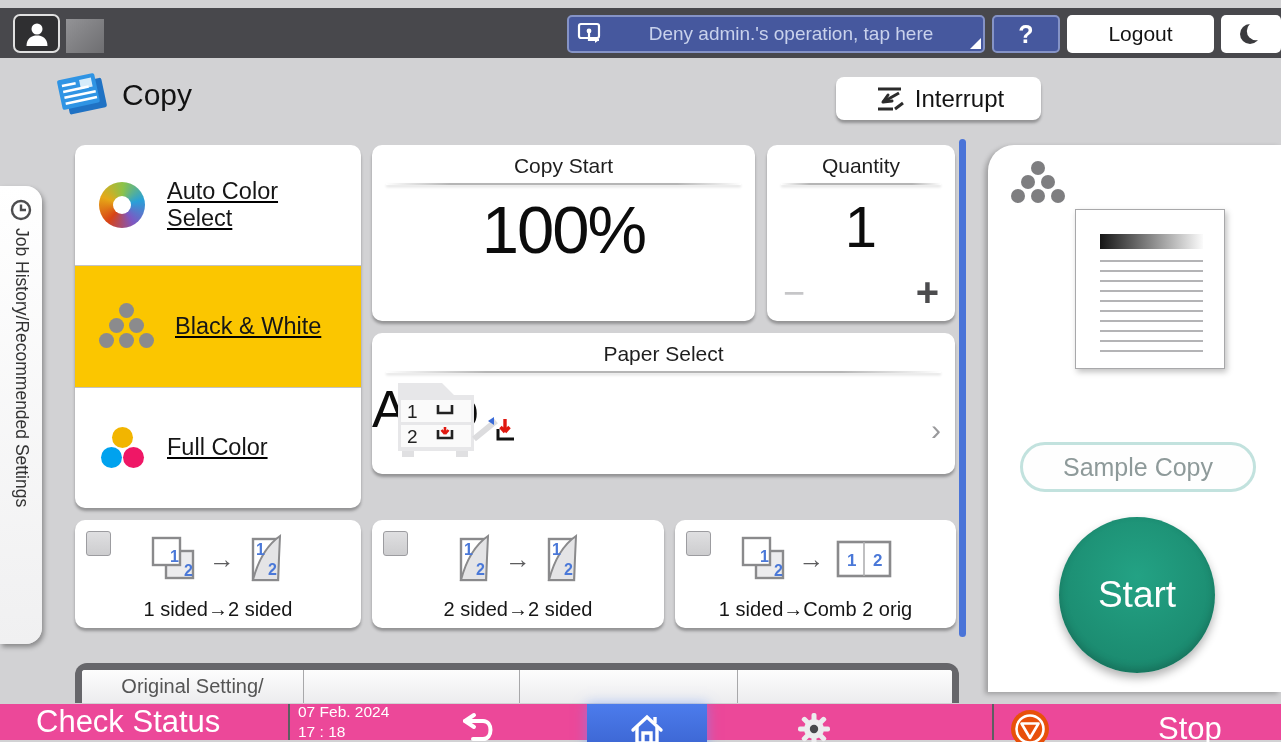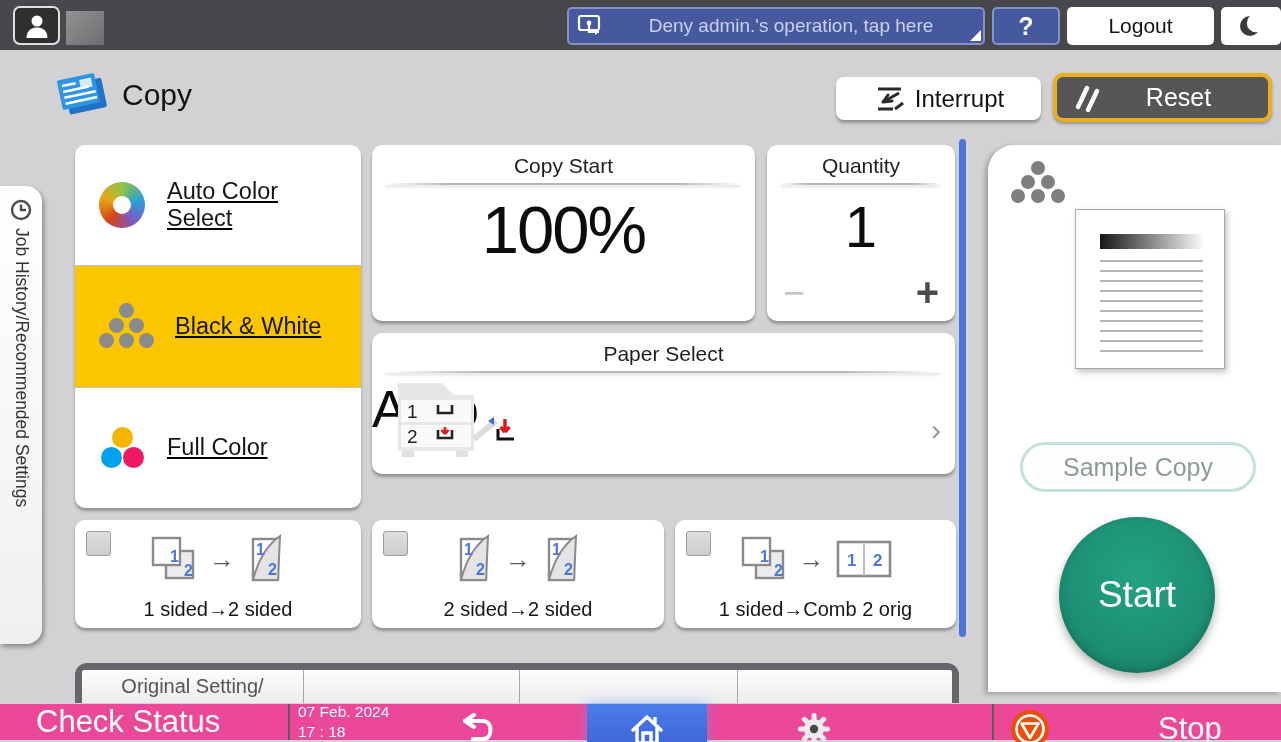--- a/index.html
+++ b/index.html
@@ -5,21 +5,21 @@
   * { margin:0; padding:0; box-sizing:border-box; }
   html,body { background:#9a9a9c; }
   #root {
     position:relative; width:1281px; height:742px; overflow:hidden;
     background:#d2d2d4; font-family:"Liberation Sans", sans-serif;
     -webkit-font-smoothing:antialiased;
   }
   .flexc { display:flex; align-items:center; justify-content:center; }
 
   
-  .topbar { position:absolute; left:0; top:0; width:1281px; height:50px; background:#48484c; }
+  .topbar { position:absolute; left:0; top:8px; width:1281px; height:50px; background:#48484c; }
   .person-btn { position:absolute; left:13px; top:6px; width:47px; height:39px;
     background:#2f2f31; border:2px solid #e0e0e0; border-radius:7px; }
   .user-swatch { position:absolute; left:66px; top:11px; width:38px; height:34px;
     background:linear-gradient(135deg,#939396,#6e6e71); }
   .banner { position:absolute; left:567px; top:7px; width:418px; height:38px;
     background:#46589e; border:2px solid #8593c6; border-radius:5px;
     display:flex; align-items:center; padding:0 8px; }
   .banner-text { flex:1; text-align:center; color:#c9d2ec; font-size:19px; }
   .banner-corner { position:absolute; right:2px; bottom:2px; width:0; height:0;
     border-left:11px solid transparent; border-bottom:11px solid #ffffff; }
@@ -218,27 +218,20 @@
         <path d="M5,4 H28" stroke="#2b2b2b" stroke-width="3" fill="none"></path>
         <path d="M26,8 L10,17" stroke="#2b2b2b" stroke-width="3" fill="none"></path>
         <path d="M10,17 l9,-1 M10,17 l5,-7" stroke="#2b2b2b" stroke-width="3" fill="none" stroke-linecap="round"></path>
         <path d="M5,24 H20" stroke="#2b2b2b" stroke-width="3" fill="none"></path>
         <path d="M22,24 l8,-6" stroke="#2b2b2b" stroke-width="3" fill="none"></path>
       </svg>
     </span>
     <span>Interrupt</span>
   </div>
 
-  <div class="reset-btn">
-    <svg width="30" height="30" viewBox="0 0 30 30">
-      <path d="M5,24 L14,5" stroke="#fff" stroke-width="4.5" stroke-linecap="round"></path>
-      <path d="M15,27 L24,8" stroke="#fff" stroke-width="4.5" stroke-linecap="round"></path>
-    </svg>
-    <span class="lbl">Reset</span>
-  </div>
 
   <div class="side-tab">
     <span>
       <svg width="22" height="22" viewBox="0 0 22 22">
         <circle cx="11" cy="11" r="9" fill="none" stroke="#4d4d4f" stroke-width="2.4"></circle>
         <path d="M11,5.5 V11 H16" fill="none" stroke="#4d4d4f" stroke-width="2.4"></path>
       </svg>
     </span>
     <span class="side-tab-label">Job History/Recommended Settings</span>
   </div>

